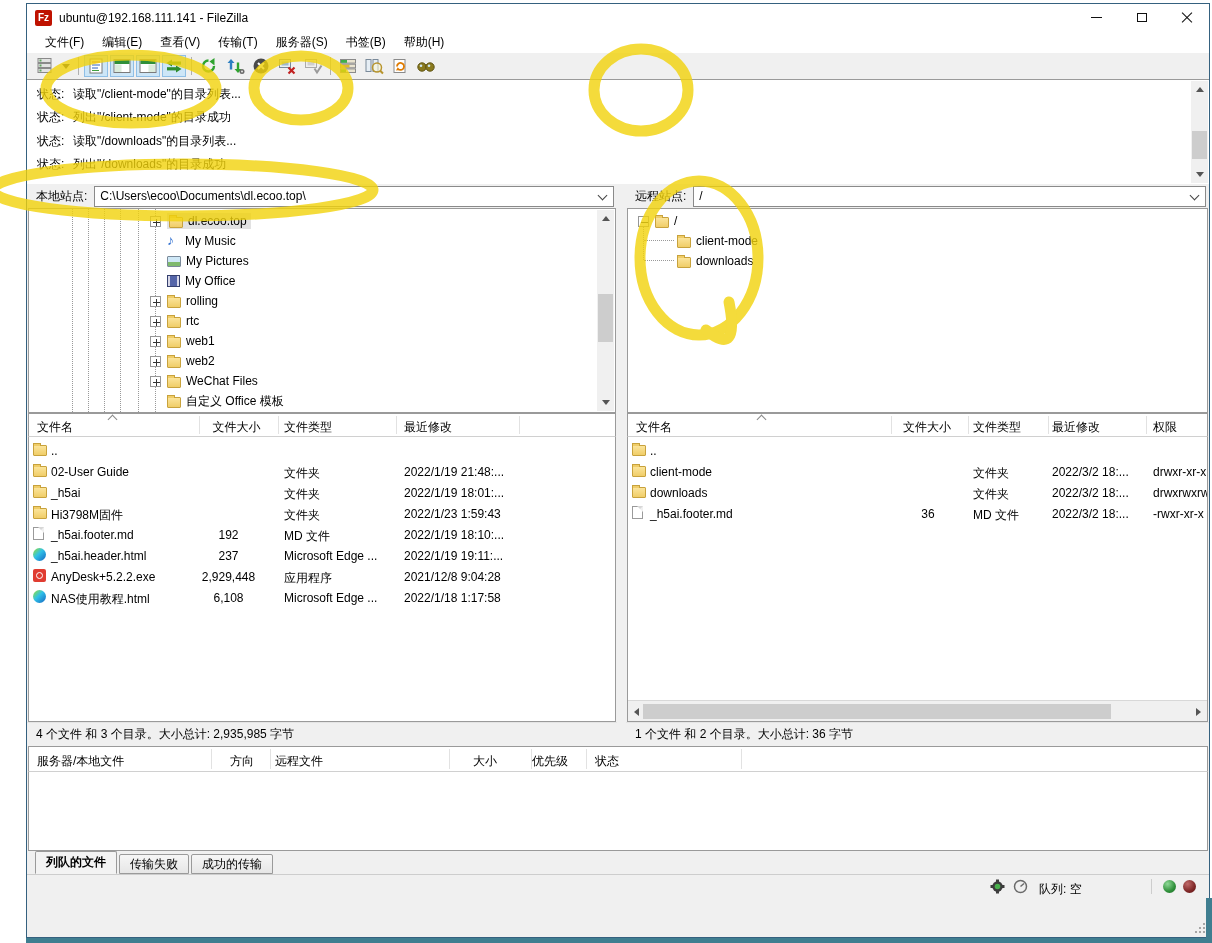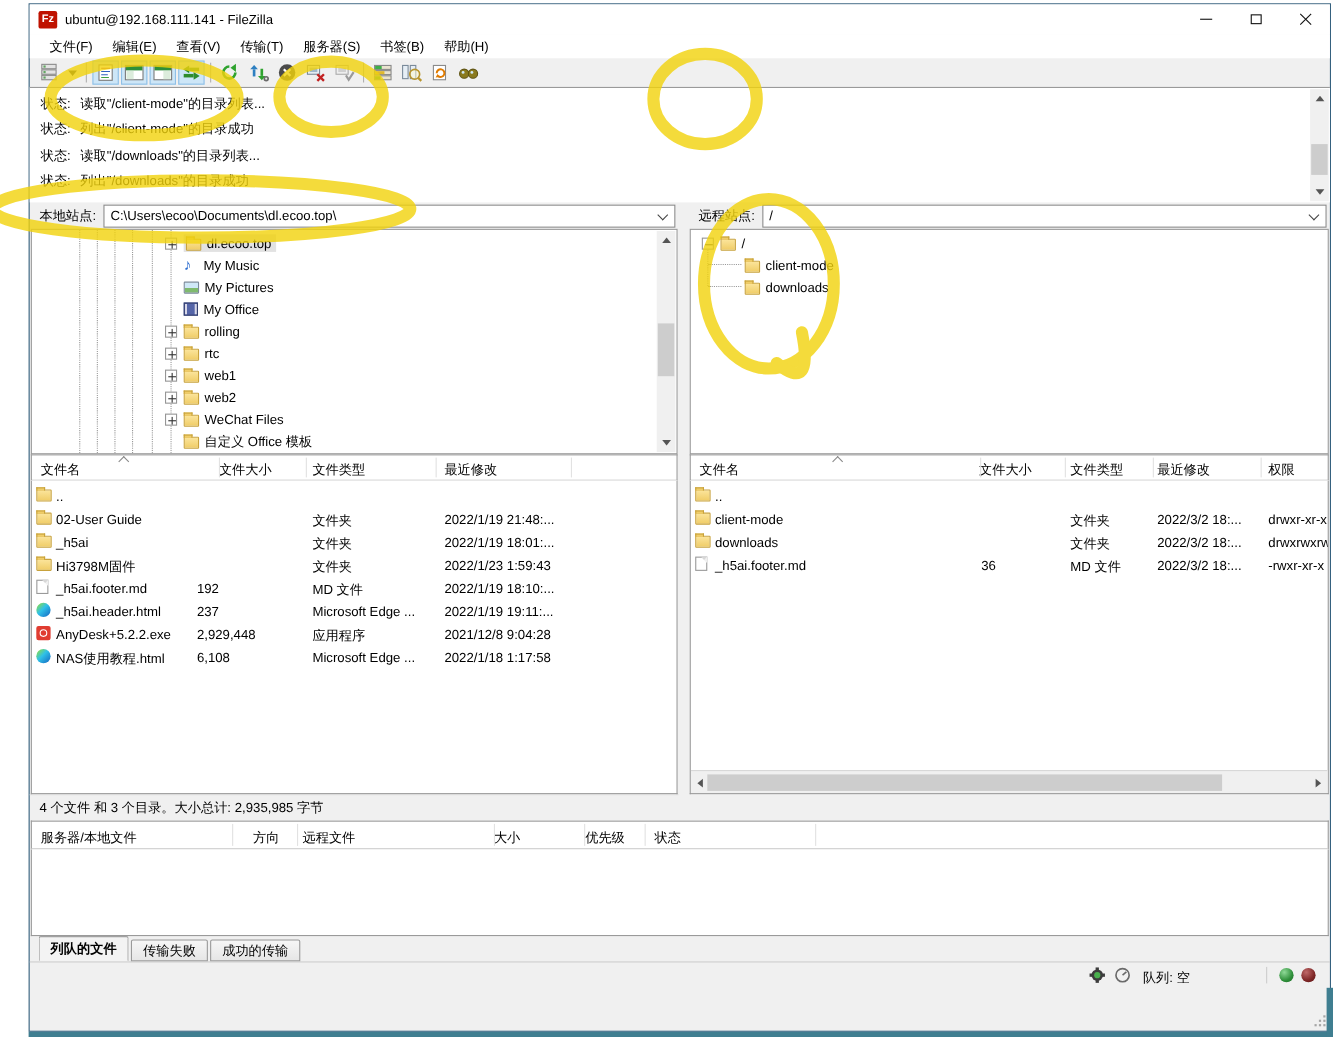--- a/index.html
+++ b/index.html
@@ -105,21 +105,21 @@
   .lheader { height:24px; background:#fff; border:1px solid #9a9a9a; border-bottom:1px solid #d0d0d0;
              margin:0 1px; position:relative; flex:none; }
   .hcell { position:absolute; top:5px; white-space:nowrap; }
   .hsep { position:absolute; top:2px; bottom:2px; width:1px; background:#e2e2e2; }
   .sortmark { position:absolute; top:2px; width:7px; height:7px; border-left:1px solid #888; border-top:1px solid #888; transform:rotate(45deg); }
   .listbody { background:#fff; border:1px solid #9a9a9a; border-top:none; margin:0 1px; position:relative; overflow:hidden; flex:none; }
   .lrow { position:absolute; left:0; right:0; height:21px; }
   .ci { position:absolute; left:4px; top:3px; }
   .cn { position:absolute; left:22px; top:4px; white-space:nowrap; }
   .cell { position:absolute; top:4px; white-space:nowrap; }
-  .num { text-align:left; }
+  .num { text-align:center; }
   .hscroll { position:absolute; left:0; right:0; bottom:0; height:21px; background:#f0f0f0; border-top:1px solid #d8d8d8; }
   .hs-btn { position:absolute; top:2px; width:17px; height:17px; display:flex; align-items:center; justify-content:center; }
   .hs-thumb { position:absolute; top:3px; height:15px; background:#cdcdcd; }
   .pstatus { height:24px; display:flex; align-items:center; padding-left:9px; flex:none; border-top:1px solid #e4e4e4; white-space:nowrap; }
 
   
   .qsplit { height:3px; flex:none; }
   .qheader { height:26px; background:#fff; border:1px solid #9a9a9a; border-bottom:1px solid #d0d0d0; margin:0 1px; position:relative; flex:none; }
   .qheader .hcell { top:6px; }
   .qbody { height:79px; background:#fff; border:1px solid #9a9a9a; border-top:none; margin:0 1px; flex:none; }
@@ -535,20 +535,21 @@
         <div class="hscroll">
           <span class="hs-btn" style="left:0">
               <span class="tri-lf"></span>
             </span>
           <span class="hs-thumb" style="left:15px;width:468px"></span>
           <span class="hs-btn" style="right:0">
               <span class="tri-rt"></span>
             </span>
         </div>
       </div>
+      <div class="pstatus">1 个文件 和 2 个目录。大小总计: 36 字节</div>
     </div>
   </div>
 
   <div class="qsplit"></div>
   <div class="qheader">
     <span class="hcell" style="left:8px">服务器/本地文件</span>
     <span class="hcell" style="left:201px">方向</span>
     <span class="hcell" style="left:246px">远程文件</span>
     <span class="hcell num" style="left:420px;width:72px">大小</span>
     <span class="hcell" style="left:503px">优先级</span>

